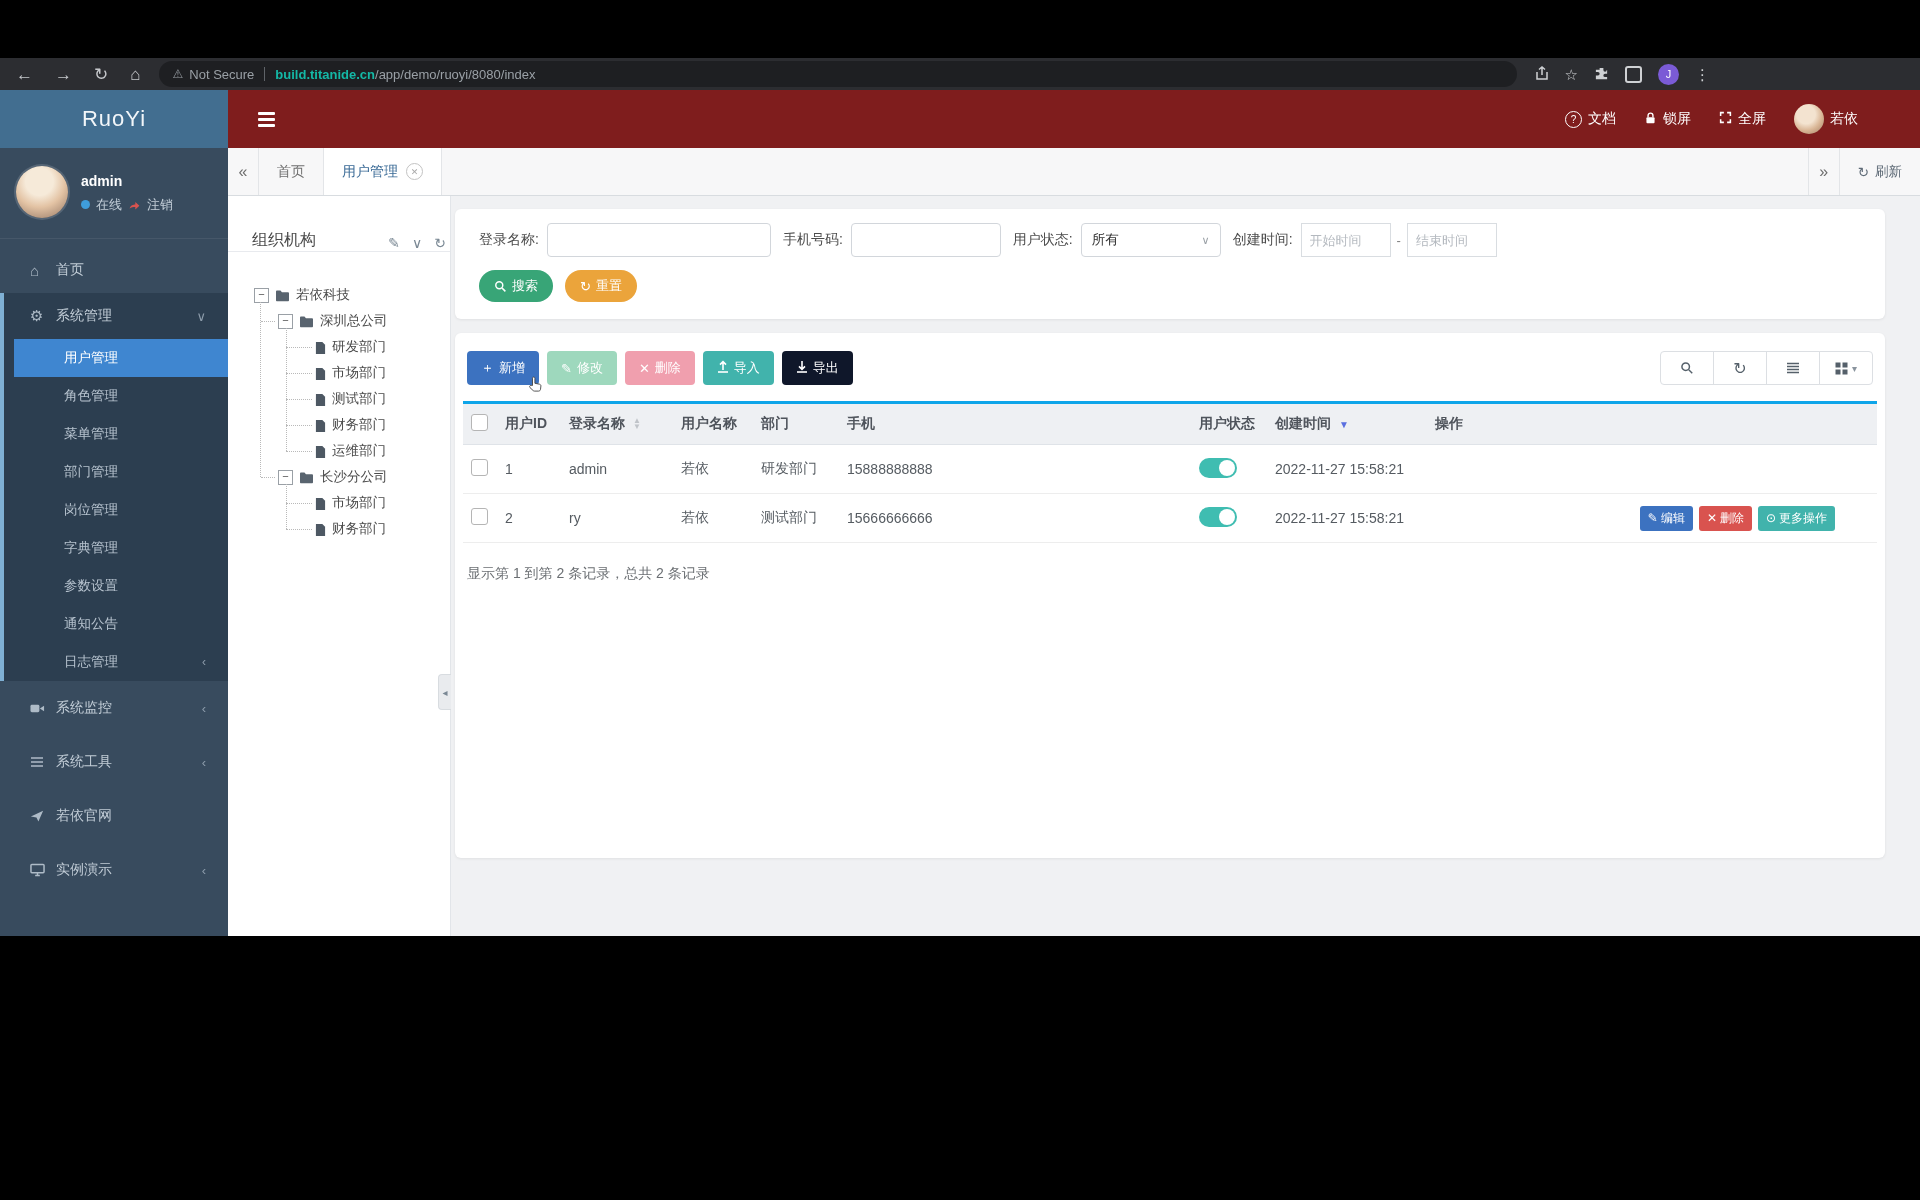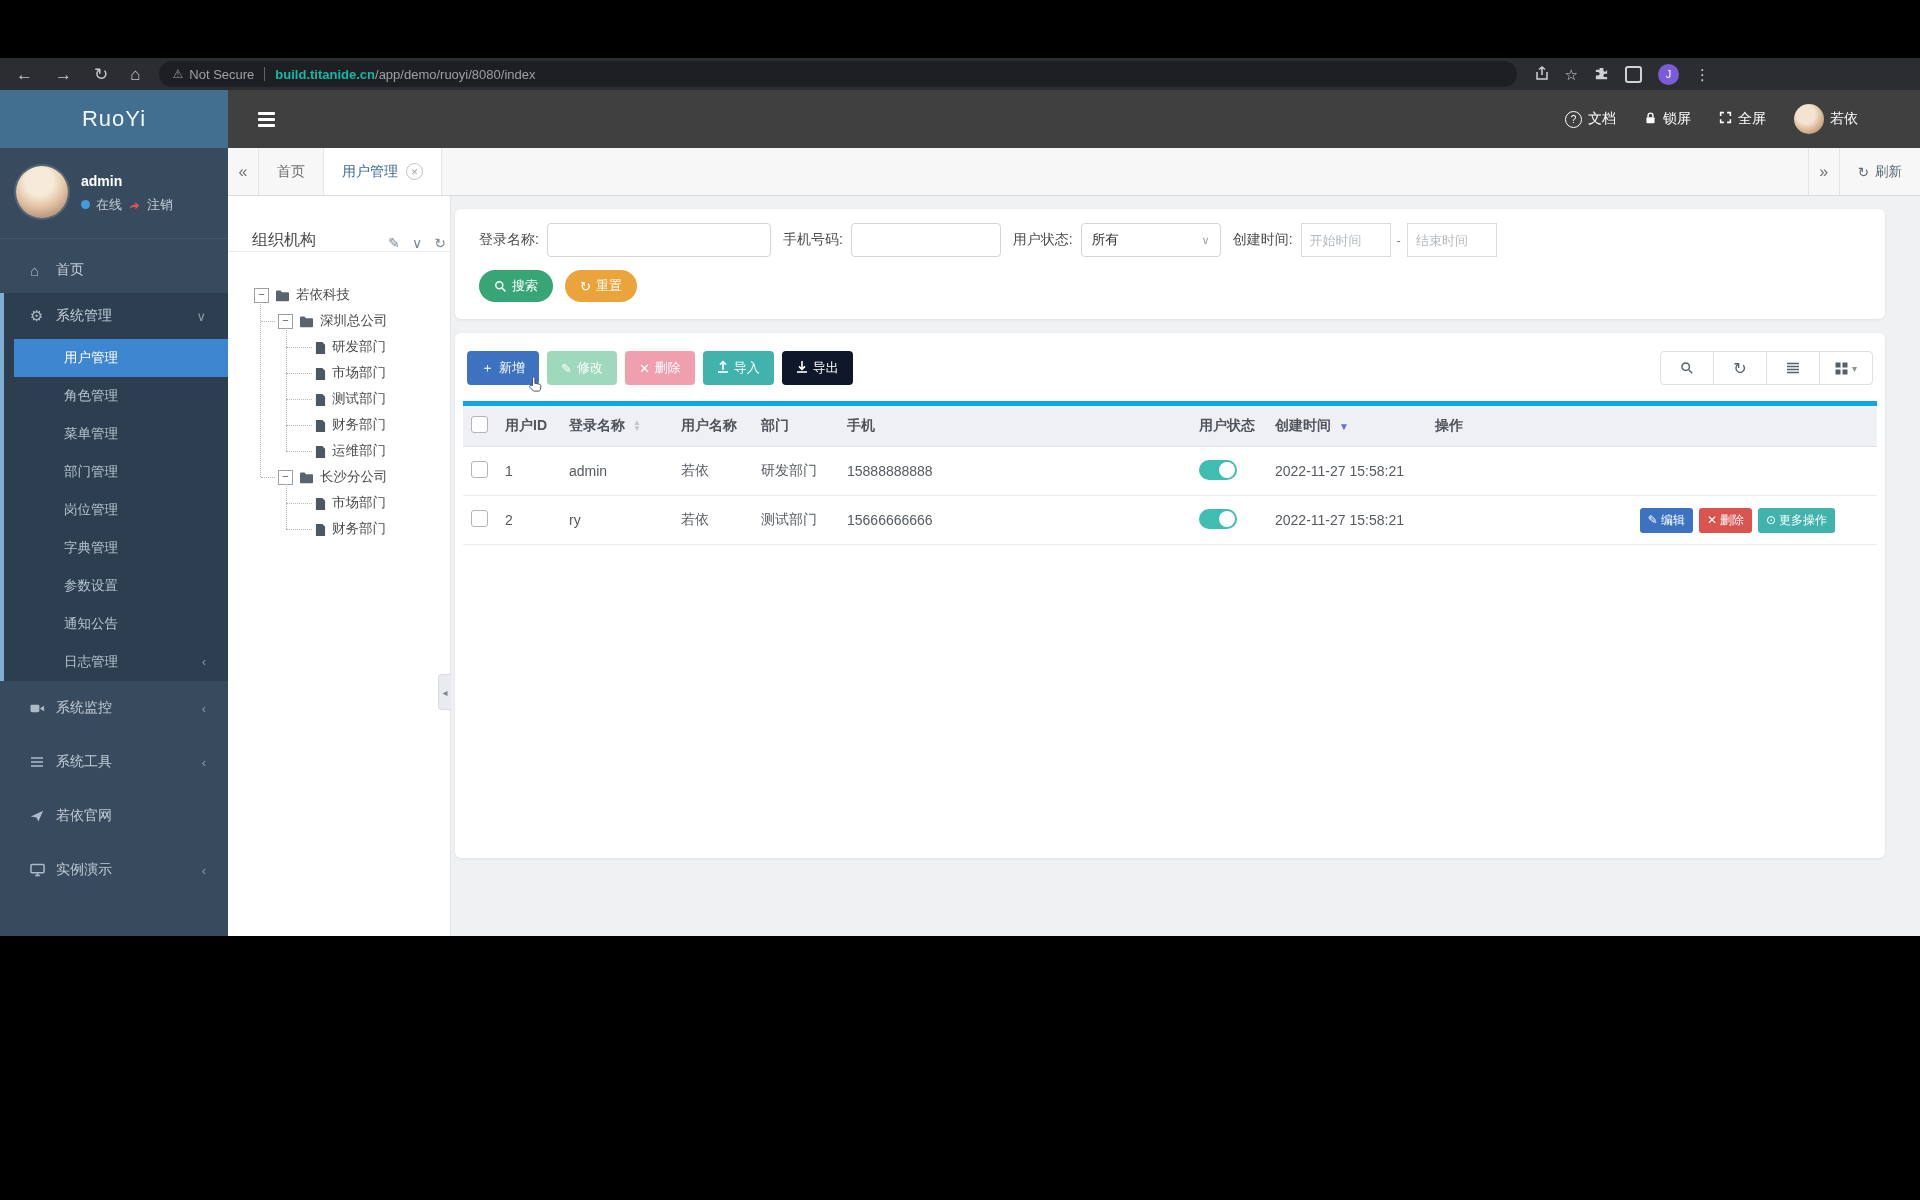--- a/index.html
+++ b/index.html
@@ -18,21 +18,21 @@
   .url-divider{width:1px;height:14px;background:#5f6368;margin-right:10px;}
   .host{color:#14b8a6;font-weight:bold;}
   .path{color:#9aa0a6;}
   .chrome-right{display:flex;align-items:center;gap:16px;margin-left:18px;}
   .crt{color:#cfd1d4;font-size:15px;line-height:1;cursor:pointer;}
   .profile-badge{width:21px;height:21px;border-radius:50%;background:#7b5bd6;color:#fff;
     font-size:11px;display:flex;align-items:center;justify-content:center;cursor:pointer;}
   .tabbox{width:13px;height:13px;border:2px solid #cfd1d4;border-radius:3px;cursor:pointer;}
 
   
-  .app-header{position:absolute;top:90px;left:0;width:1920px;height:58px;background:#404040;
+  .app-header{position:absolute;top:90px;left:0;width:1920px;height:58px;background:#7f1d1d;
     display:flex;align-items:center;}
   .logo{width:228px;height:58px;background:#426e90;color:#f2f6f9;font-size:22px;
     letter-spacing:1px;display:flex;align-items:center;justify-content:center;cursor:pointer;}
   .hamburger{margin-left:30px;cursor:pointer;display:flex;flex-direction:column;gap:3px;}
   .hamburger i{display:block;width:17px;height:3px;background:#fff;border-radius:1px;}
   .hdr-right{margin-left:auto;display:flex;align-items:center;gap:28px;padding-right:62px;color:#fff;}
   .hdr-item{display:flex;align-items:center;gap:6px;font-size:14px;cursor:pointer;}
   .q-circle{width:15px;height:15px;border:1.5px solid #fff;border-radius:50%;font-size:10px;
     display:flex;align-items:center;justify-content:center;}
   .hdr-avatar{width:30px;height:30px;border-radius:50%;
@@ -127,21 +127,21 @@
     align-items:center;gap:5px;padding:0 14px;margin-right:8px;cursor:pointer;font-family:inherit;position:relative;}
   .v-primary{background:#3c72c0;} .v-success-disabled{background:#9ed8bd;cursor:not-allowed;}
   .v-danger-disabled{background:#f09fae;cursor:not-allowed;} .v-info{background:#41b3ac;} .v-warning{background:#0f172a;}
   .icon-group{margin-left:auto;display:flex;}
   .icon-btn{min-width:36px;height:32px;border:1px solid #dcdfe3;background:#fff;color:#55606a;
     display:flex;align-items:center;justify-content:center;gap:4px;cursor:pointer;margin-left:-1px;padding:0 8px;}
   .icon-btn:first-child{border-radius:4px 0 0 4px;} .icon-btn:last-child{border-radius:0 4px 4px 0;}
   .icon-btn .caret{font-size:10px;color:#8a949e;}
 
   table.grid{width:100%;border-collapse:collapse;margin-top:16px;table-layout:fixed;}
-  table.grid th{background:#eef0f3;border-top:5px solid #0ea5e9;border-bottom:1px solid #dfe3e8;
+  table.grid th{background:#eef0f3;border-top:3px solid #0ea5e9;border-bottom:1px solid #dfe3e8;
     height:40px;font-size:14px;color:#4f545c;text-align:left;font-weight:bold;padding:0 8px;}
   table.grid td{height:48px;border-bottom:1px solid #ededed;font-size:14px;color:#555b61;padding:0 8px;}
   th.c,td.c{text-align:center;}
   .cb{width:15px;height:15px;border:1px solid #b5b5b5;border-radius:3px;background:#fff;cursor:pointer;display:inline-block;}
   .sort-arrows{display:inline-flex;flex-direction:column;margin-left:8px;color:#c0c4c9;font-size:8px;line-height:6px;vertical-align:middle;}
   .sort-desc{color:#5a6fe0;font-size:10px;margin-left:8px;}
   .toggle{width:38px;height:20px;background:#3fbdb1;border-radius:10px;position:relative;display:inline-block;cursor:pointer;}
   .toggle .knob{position:absolute;right:2px;top:2px;width:16px;height:16px;border-radius:50%;background:#fff;}
   .action-btns{display:flex;gap:6px;justify-content:flex-end;padding-right:34px;}
   .abtn{height:25px;border:none;border-radius:3px;color:#fff;font-size:12px;display:flex;
@@ -609,17 +609,18 @@
                       </button>
                       <button class="abtn a-info">
                         <span>⊙</span>
                         <span>更多操作</span>
                       </button>
                     </div>
                   </td>
                 </tr>
               </tbody>
           </table>
+          <div class="summary">显示第 1 到第 2 条记录，总共 2 条记录</div>
         </div>
       </section>
     </div>
   </div>
 </div>
 
 </body></html>

